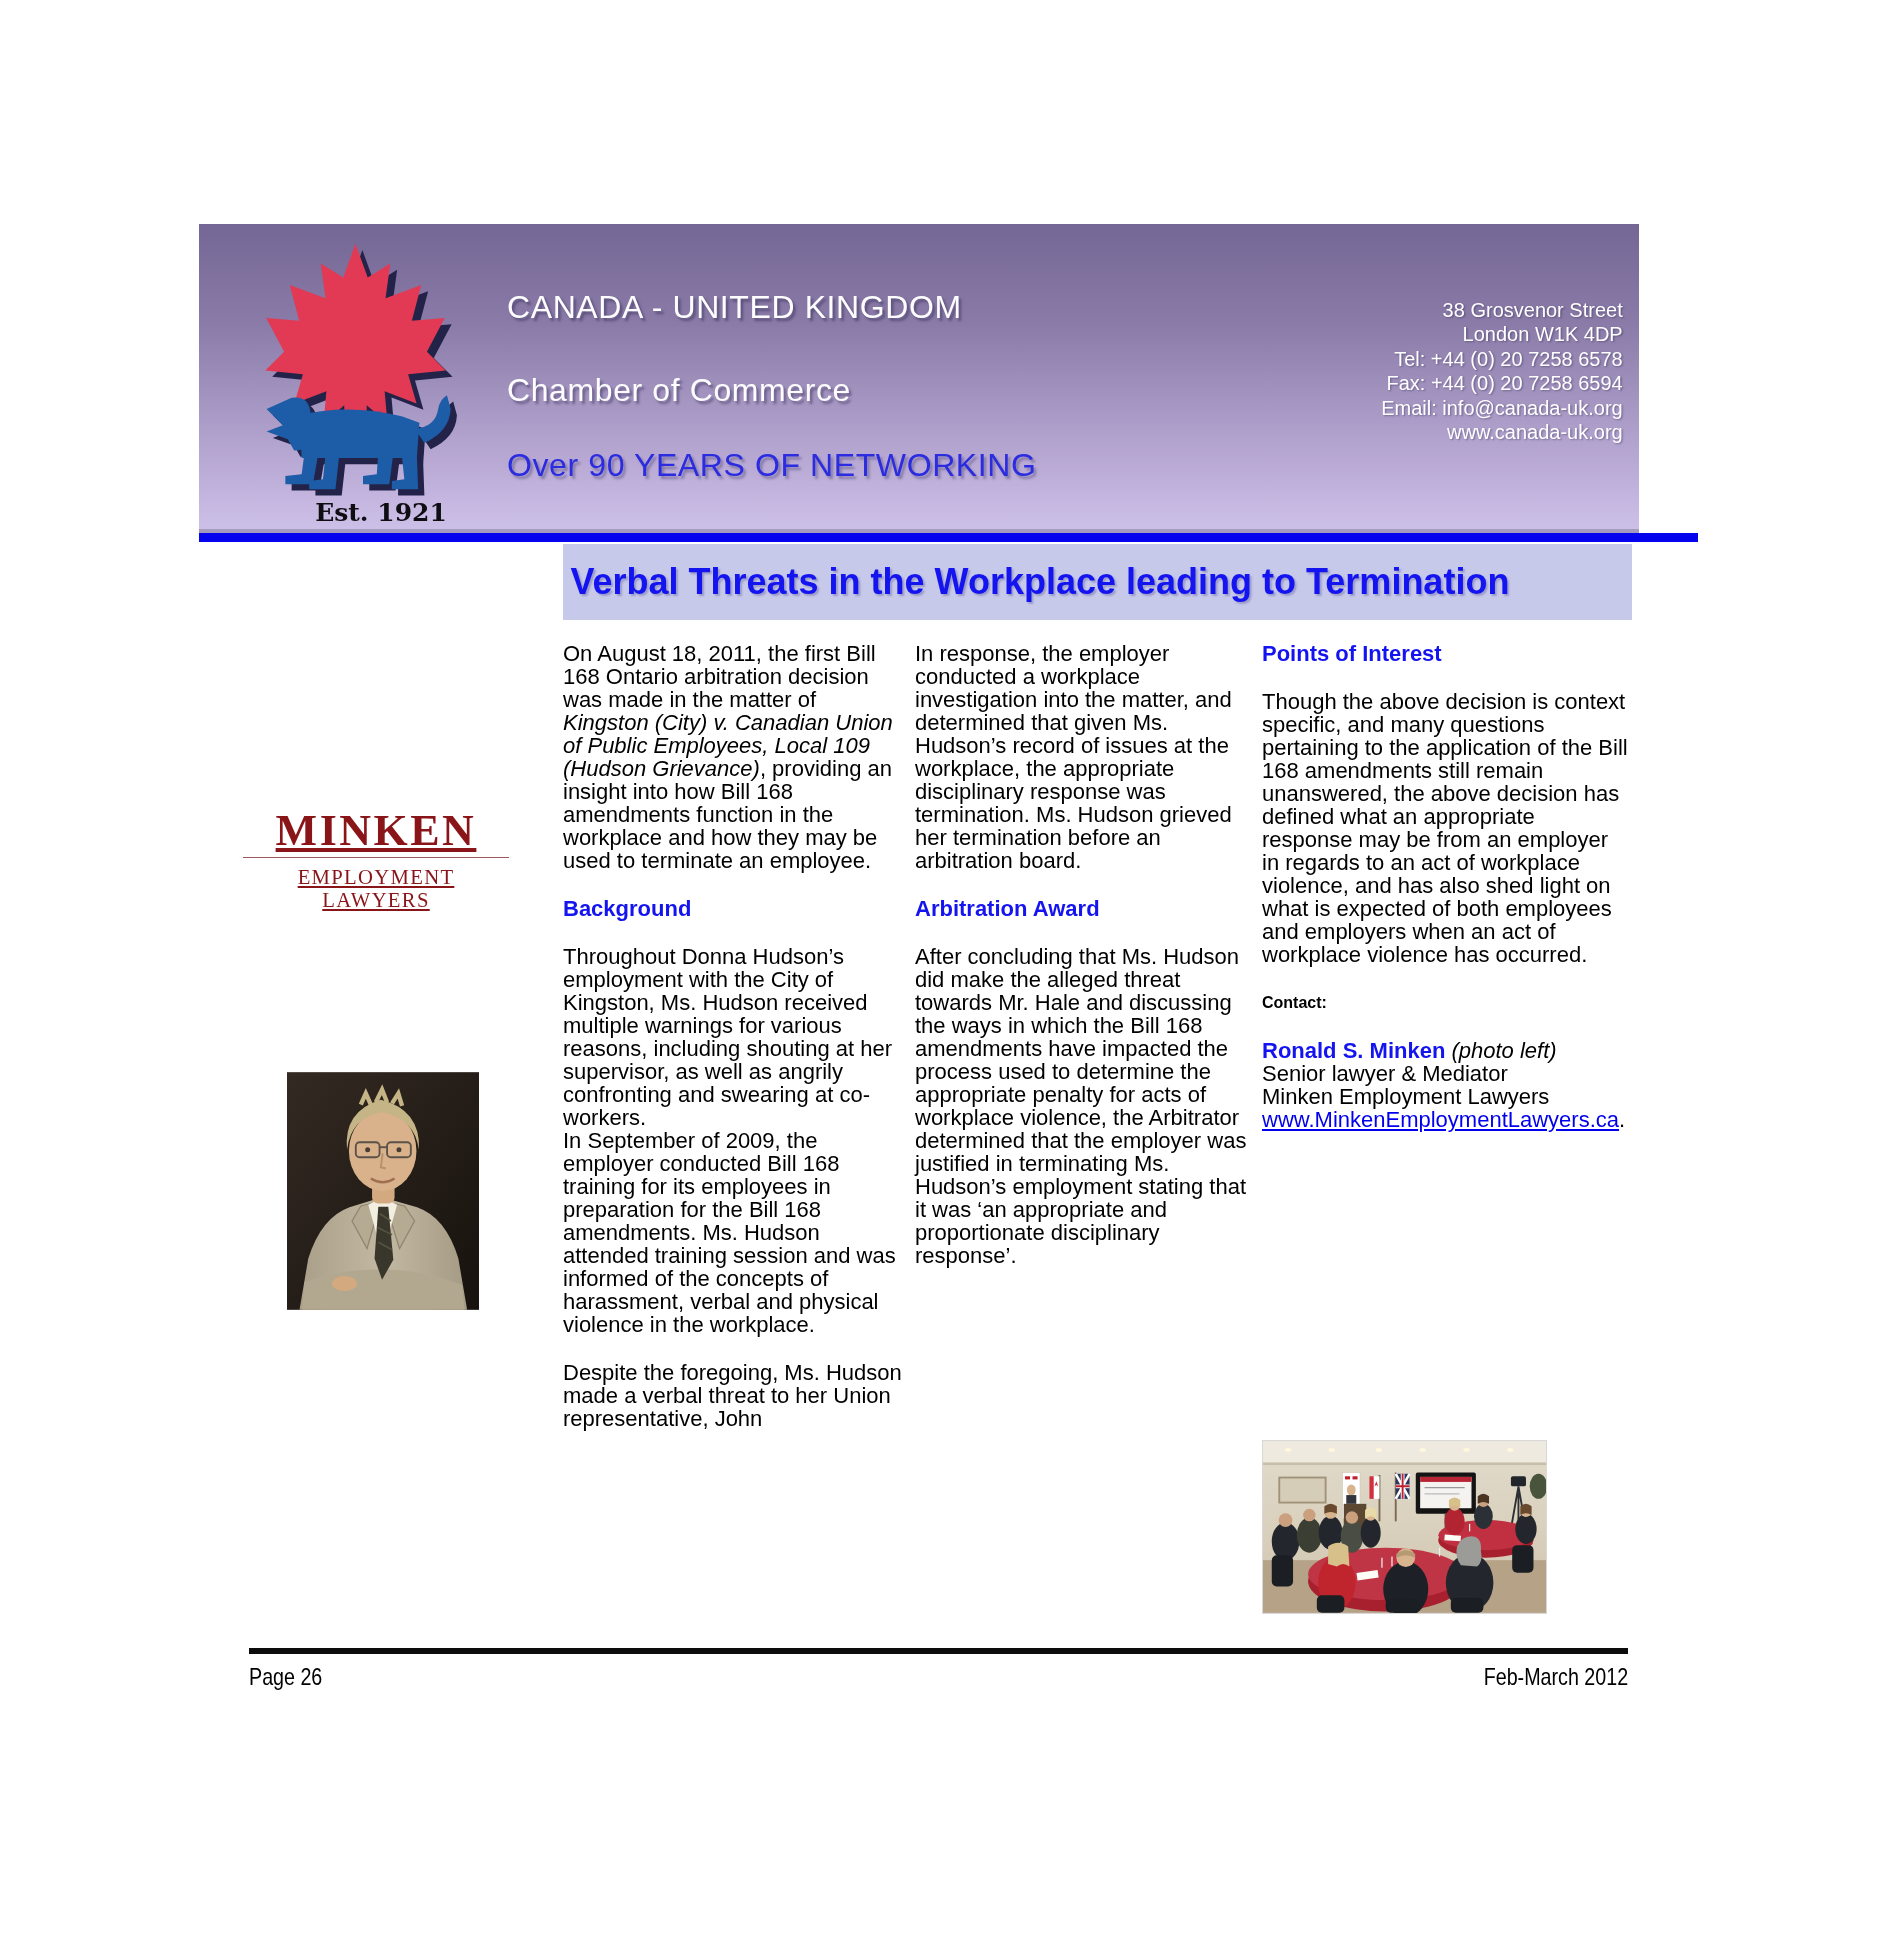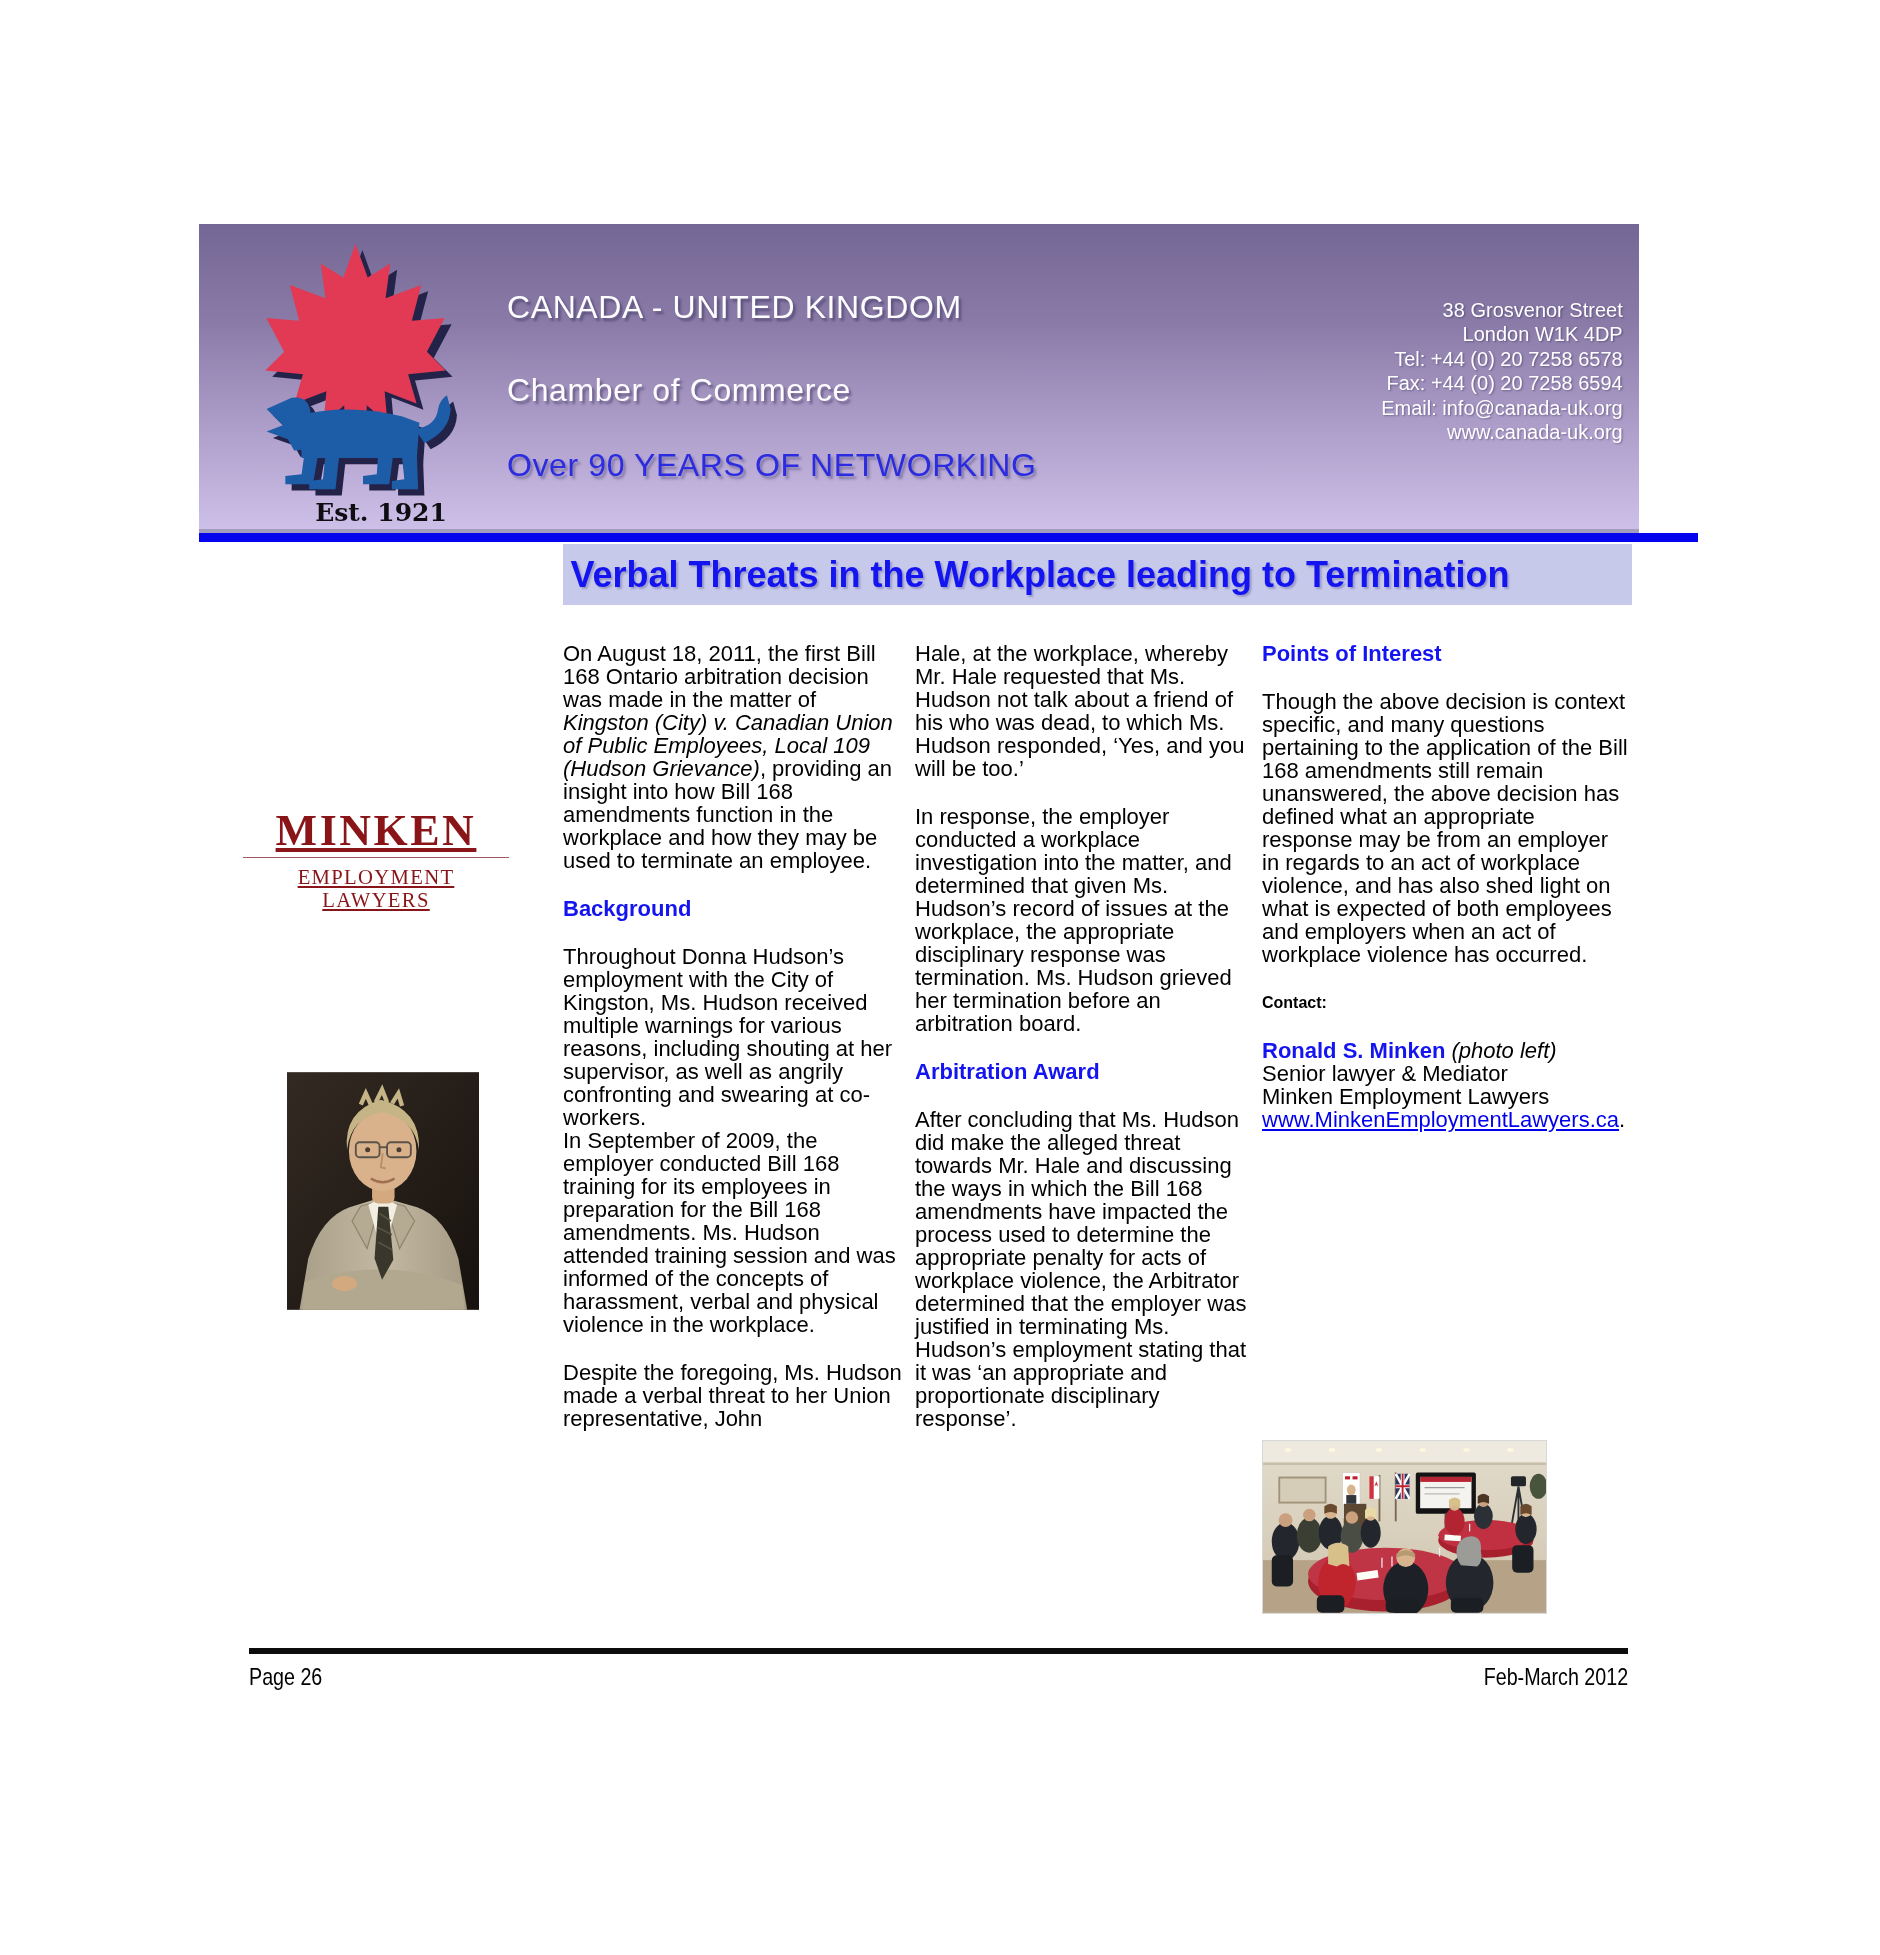--- a/index.html
+++ b/index.html
@@ -23,21 +23,21 @@
     text-shadow:2.5px 2.5px 2.5px rgba(35,30,70,.45);letter-spacing:0.6px;}
   .htitle.t1{top:65px;}
   .htitle.t2{top:148px;}
   .htitle.t3{top:223px;color:#2b2be0;text-shadow:2.5px 2.5px 2.5px rgba(25,25,80,.35);}
   .address{
     position:absolute;right:16.3px;top:74px;text-align:right;color:#ffffff;
     font-size:20px;line-height:24.4px;text-shadow:1.3px 1.3px 1.9px rgba(35,30,70,.4);margin-left:28px;
   }
   
   .article-title{
-    position:absolute;left:563px;top:544px;width:1069px;height:61px;
+    position:absolute;left:563px;top:544px;width:1069px;height:76px;
     background:#c7c9ea;display:flex;align-items:center;
   }
   .article-title span{
     font-size:36px;font-weight:bold;color:#1414f0;padding-left:7.5px;white-space:nowrap;
     text-shadow:1.9px 1.9px 1.9px rgba(70,70,140,.35);
   }
   
   .col{position:absolute;top:642px;font-size:22px;line-height:23px;}
   .col1{left:563px;width:343px;}
   .col2{left:915px;width:338px;}
@@ -179,21 +179,20 @@
 
 <div class="col col1">
   <p><span>On August 18, 2011, the first Bill 168 Ontario arbitration decision was made in the matter of </span><span class="ital">Kingston (City) v. Canadian Union of Public Employees, Local 109 (Hudson Grievance)</span><span>, providing an insight into how Bill 168 amendments function in the workplace and how they may be used to terminate an employee.</span></p>
   <div class="bluehead">Background</div>
   <p class="tight">Throughout Donna Hudson’s employment with the City of Kingston, Ms. Hudson received multiple warnings for various reasons, including shouting at her supervisor, as well as angrily confronting and swearing at co-workers.</p>
   <p>In September of 2009, the employer conducted Bill 168 training for its employees in preparation for the Bill 168 amendments. Ms. Hudson attended training session and was informed of the concepts of harassment, verbal and physical violence in the workplace.</p>
   <p class="tight">Despite the foregoing, Ms. Hudson made a verbal threat to her Union representative, John</p>
 </div>
 
 <div class="col col2">
-  <p>Hale, at the workplace, whereby Mr. Hale requested that Ms. Hudson not talk about a friend of his who was dead, to which Ms. Hudson responded, ‘Yes, and you will be too.’</p>
   <p>In response, the employer conducted a workplace investigation into the matter, and determined that given Ms. Hudson’s record of issues at the workplace, the appropriate disciplinary response was termination. Ms. Hudson grieved her termination before an arbitration board.</p>
   <div class="bluehead">Arbitration Award</div>
   <p class="tight">After concluding that Ms. Hudson did make the alleged threat towards Mr. Hale and discussing the ways in which the Bill 168 amendments have impacted the process used to determine the appropriate penalty for acts of workplace violence, the Arbitrator determined that the employer was justified in terminating Ms. Hudson’s employment stating that it was ‘an appropriate and proportionate disciplinary response’.</p>
 </div>
 
 <div class="col col3">
   <div class="bluehead">Points of Interest</div>
   <p>Though the above decision is context specific, and many questions pertaining to the application of the Bill 168 amendments still remain unanswered, the above decision has defined what an appropriate response may be from an employer in regards to an act of workplace violence, and has also shed light on what is expected of both employees and employers when an act of workplace violence has occurred.</p>
   <div class="blackhead">Contact:</div>
   <div>

